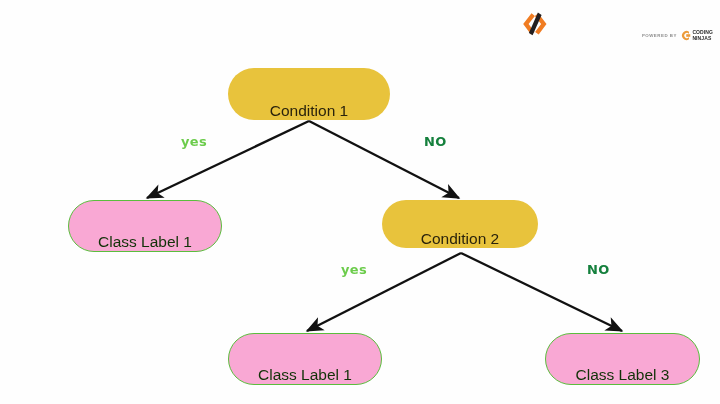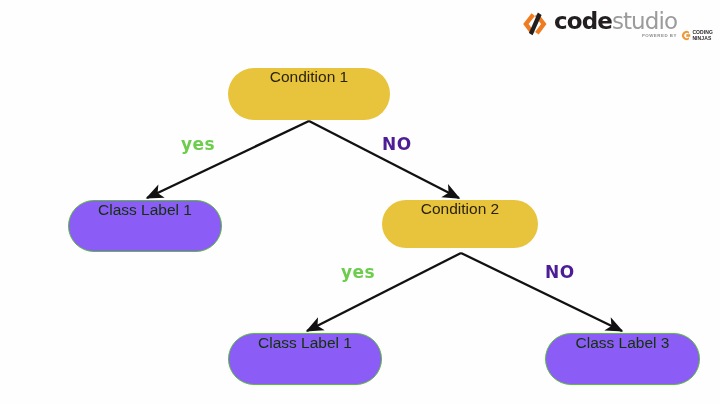--- a/index.html
+++ b/index.html
@@ -94,66 +94,63 @@
     left: 0;
     top: 0;
     width: 720px;
     height: 404px;
   }
 
   
   .node {
     position: absolute;
     display: flex;
-    align-items: flex-start;
+    align-items: flex-end;
     justify-content: center;
     border-radius: 26px;
     box-sizing: border-box;
     font-family: "Liberation Sans", sans-serif;
     font-size: 15.5px;
     font-weight: 400;
     color: #1b1b1b;
     white-space: nowrap;
   }
   .node--condition {
     background: #e8c33c;
     color: #2a230c;
   }
   .node--leaf {
-    background: #8b5cf6;
+    background: #f9a8d4;
     border: 1.5px solid #5bbd3e;
     color: #123208;
   }
 
   
   .edge-label {
     position: absolute;
     font-family: "DejaVu Sans", sans-serif;
-    font-size: 17px;
+    font-size: 13px;
     font-weight: 700;
     letter-spacing: 0.4px;
     white-space: nowrap;
   }
   .edge-label--yes { color: #6ccc4c; }
-  .edge-label--no  { color: #4c1d95; }
+  .edge-label--no  { color: #15803d; margin-left: 42px; }
 </style>
 </head>
 <body>
 
 <div id="page">
 
   <div id="brand-logo">
     <svg id="logo-mark" viewBox="0 0 30 26">
       <path d="M10.5 2.2 L2.2 13 L10.0 23.6 L13.6 21.0 L7.6 13 L13.9 4.9 Z" fill="#f07c22"></path>
       <path d="M17.2 2.2 L25.5 13 L17.7 23.6 L14.1 21.0 L20.1 13 L13.8 4.9 Z" fill="#f07c22"></path>
       <path d="M16.9 1.6 L20.6 3.9 L11.6 24.3 L7.9 22.0 Z" fill="#231f20"></path>
     </svg>
-    <div id="logo-wordmark">
-      <span class="wm-code">code</span><span class="wm-studio">studio</span>
-    </div>
     <div id="logo-powered">
       <span id="powered-by-text">POWERED BY</span>
       <span id="cn-badge">
         <svg id="cn-mark" viewBox="0 0 22 22">
           <path d="M18 3.5 A9 9 0 1 0 18 18.5 L18 14.2 A5.2 5.2 0 1 1 18 7.8 Z" fill="#ec9b3b"></path>
           <rect x="12.5" y="8.4" width="8" height="5.2" fill="#ec9b3b"></rect>
         </svg>
         <span id="cn-name">
           <span>CODING</span><br>
           <span>NINJAS</span>

